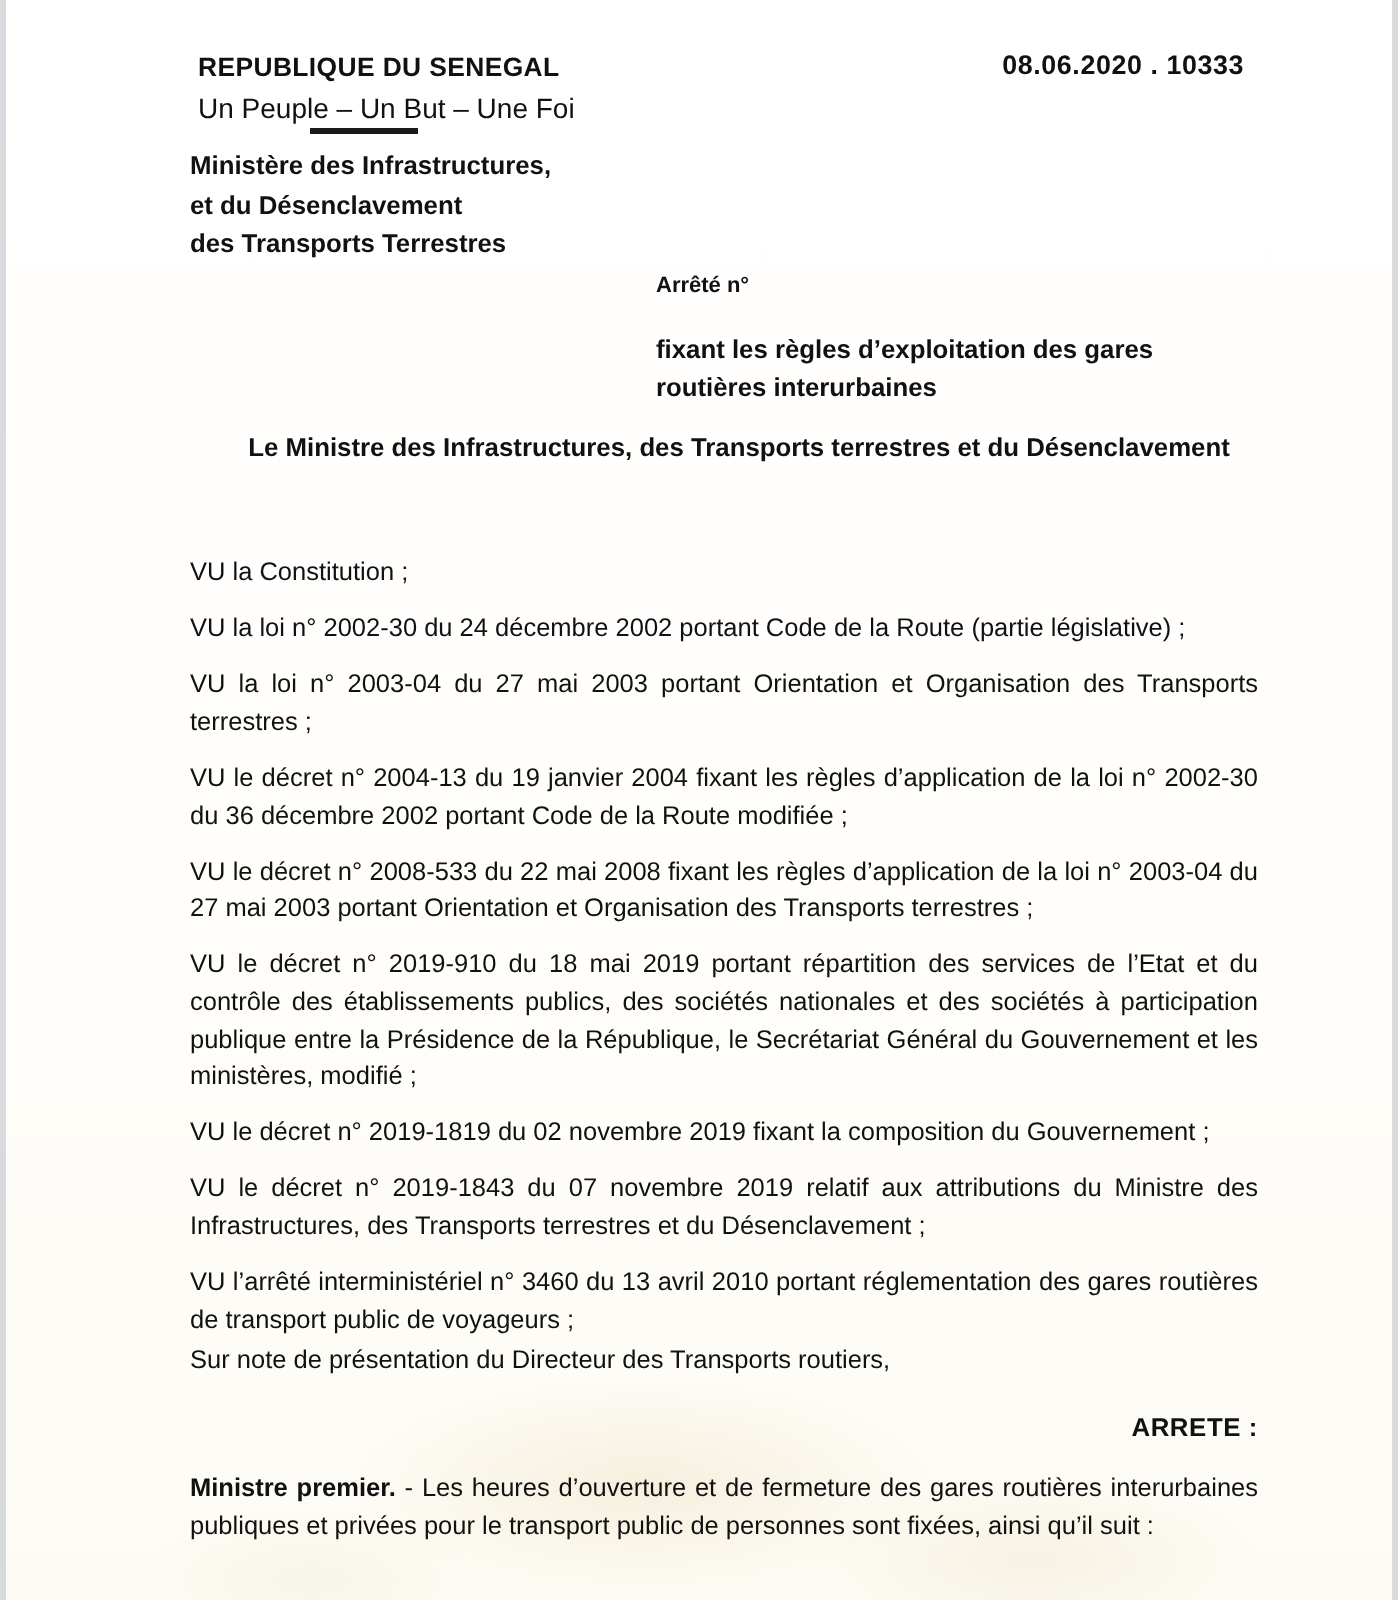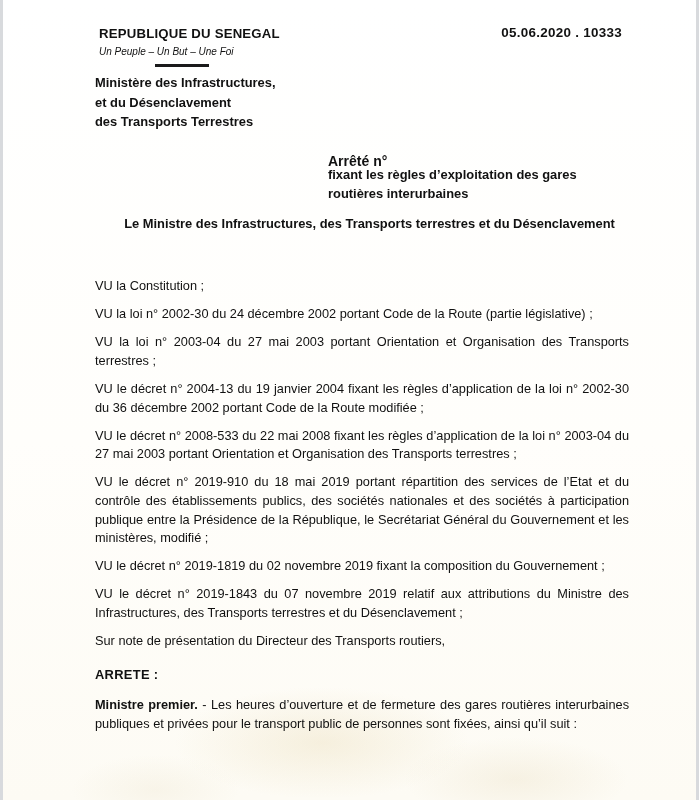--- a/index.html
+++ b/index.html
@@ -56,26 +56,25 @@
     align-items: flex-start;
   }
   .republic {
     font-size: 13.2px;
     font-weight: bold;
     letter-spacing: 0.2px;
     line-height: 1.35;
     white-space: nowrap;
   }
   .motto {
-    font-size: 10px;
+    font-size: 14px;
     font-weight: normal;
     line-height: 1.5;
     margin-top: 1px;
     white-space: nowrap;
-    font-style: italic;
   }
   .ref-number {
     font-size: 13.4px;
     font-weight: bold;
     letter-spacing: 0.3px;
     white-space: nowrap;
     padding-right: 18px;
   }
 
   .rule {
@@ -93,23 +92,23 @@
     left: 92px;
     font-size: 12.9px;
     font-weight: bold;
     line-height: 1.52;
     white-space: nowrap;
   }
 
   
   .arrete-label {
     position: absolute;
-    top: 153px;
+    top: 137px;
     left: 325px;
-    font-size: 14px;
+    font-size: 11px;
     font-weight: bold;
   }
   .arrete-title {
     position: absolute;
     top: 165px;
     left: 325px;
     width: 290px;
     font-size: 12.9px;
     font-weight: bold;
     line-height: 1.48;
@@ -142,21 +141,21 @@
   }
   .clause.tight {
     margin-bottom: 2px;
   }
   .clause:last-child {
     margin-bottom: 0;
   }
 
   .arrete-decision {
     margin: 16px 0 13px 0;
-    text-align: left;
+    text-align: right;
     font-size: 12.9px;
     font-weight: bold;
     letter-spacing: 0.3px;
   }
 
   .article {
     font-size: 12.75px;
     line-height: 1.5;
     text-align: justify;
     text-justify: inter-word;
@@ -170,21 +169,21 @@
 <body>
 
 <div class="page">
   <div class="content">
 
     <div class="header-row">
       <div>
         <div class="republic">REPUBLIQUE DU SENEGAL</div>
         <div class="motto">Un Peuple – Un But – Une Foi</div>
       </div>
-      <div class="ref-number">05.06.2020 . 10333</div>
+      <div class="ref-number">08.06.2020 . 10333</div>
     </div>
 
     <div class="rule"></div>
 
     <div class="ministry">
       <div>Ministère des Infrastructures,</div>
       <div>et du Désenclavement</div>
       <div>des Transports Terrestres</div>
     </div>
 
@@ -195,20 +194,21 @@
 
     <div class="body-block">
       <p class="clause">VU la Constitution ;</p>
       <p class="clause">VU la loi n° 2002-30 du 24 décembre 2002 portant Code de la Route (partie législative) ;</p>
       <p class="clause">VU la loi n° 2003-04 du 27 mai 2003 portant Orientation et Organisation des Transports terrestres ;</p>
       <p class="clause">VU le décret n° 2004-13 du 19 janvier 2004 fixant les règles d’application de la loi n° 2002-30 du 36 décembre 2002 portant Code de la Route modifiée ;</p>
       <p class="clause">VU le décret n° 2008-533 du 22 mai 2008 fixant les règles d’application de la loi n° 2003-04 du 27 mai 2003 portant Orientation et Organisation des Transports terrestres ;</p>
       <p class="clause">VU le décret n° 2019-910 du 18 mai 2019 portant répartition des services de l’Etat et du contrôle des établissements publics, des sociétés nationales et des sociétés à participation publique entre la Présidence de la République, le Secrétariat Général du Gouvernement et les ministères, modifié ;</p>
       <p class="clause">VU le décret n° 2019-1819 du 02 novembre 2019 fixant la composition du Gouvernement ;</p>
       <p class="clause">VU le décret n° 2019-1843 du 07 novembre 2019 relatif aux attributions du Ministre des Infrastructures, des Transports terrestres et du Désenclavement ;</p>
+      <p class="clause tight">VU l’arrêté interministériel n° 3460 du 13 avril 2010 portant réglementation des gares routières de transport public de voyageurs ;</p>
       <p class="clause">Sur note de présentation du Directeur des Transports routiers,</p>
 
       <div class="arrete-decision">ARRETE :</div>
 
       <p class="article"><span class="article-label">Ministre premier.</span><span> - Les heures d’ouverture et de fermeture des gares routières interurbaines publiques et privées pour le transport public de personnes sont fixées, ainsi qu’il suit :</span></p>
     </div>
 
   </div>
 </div>
 

